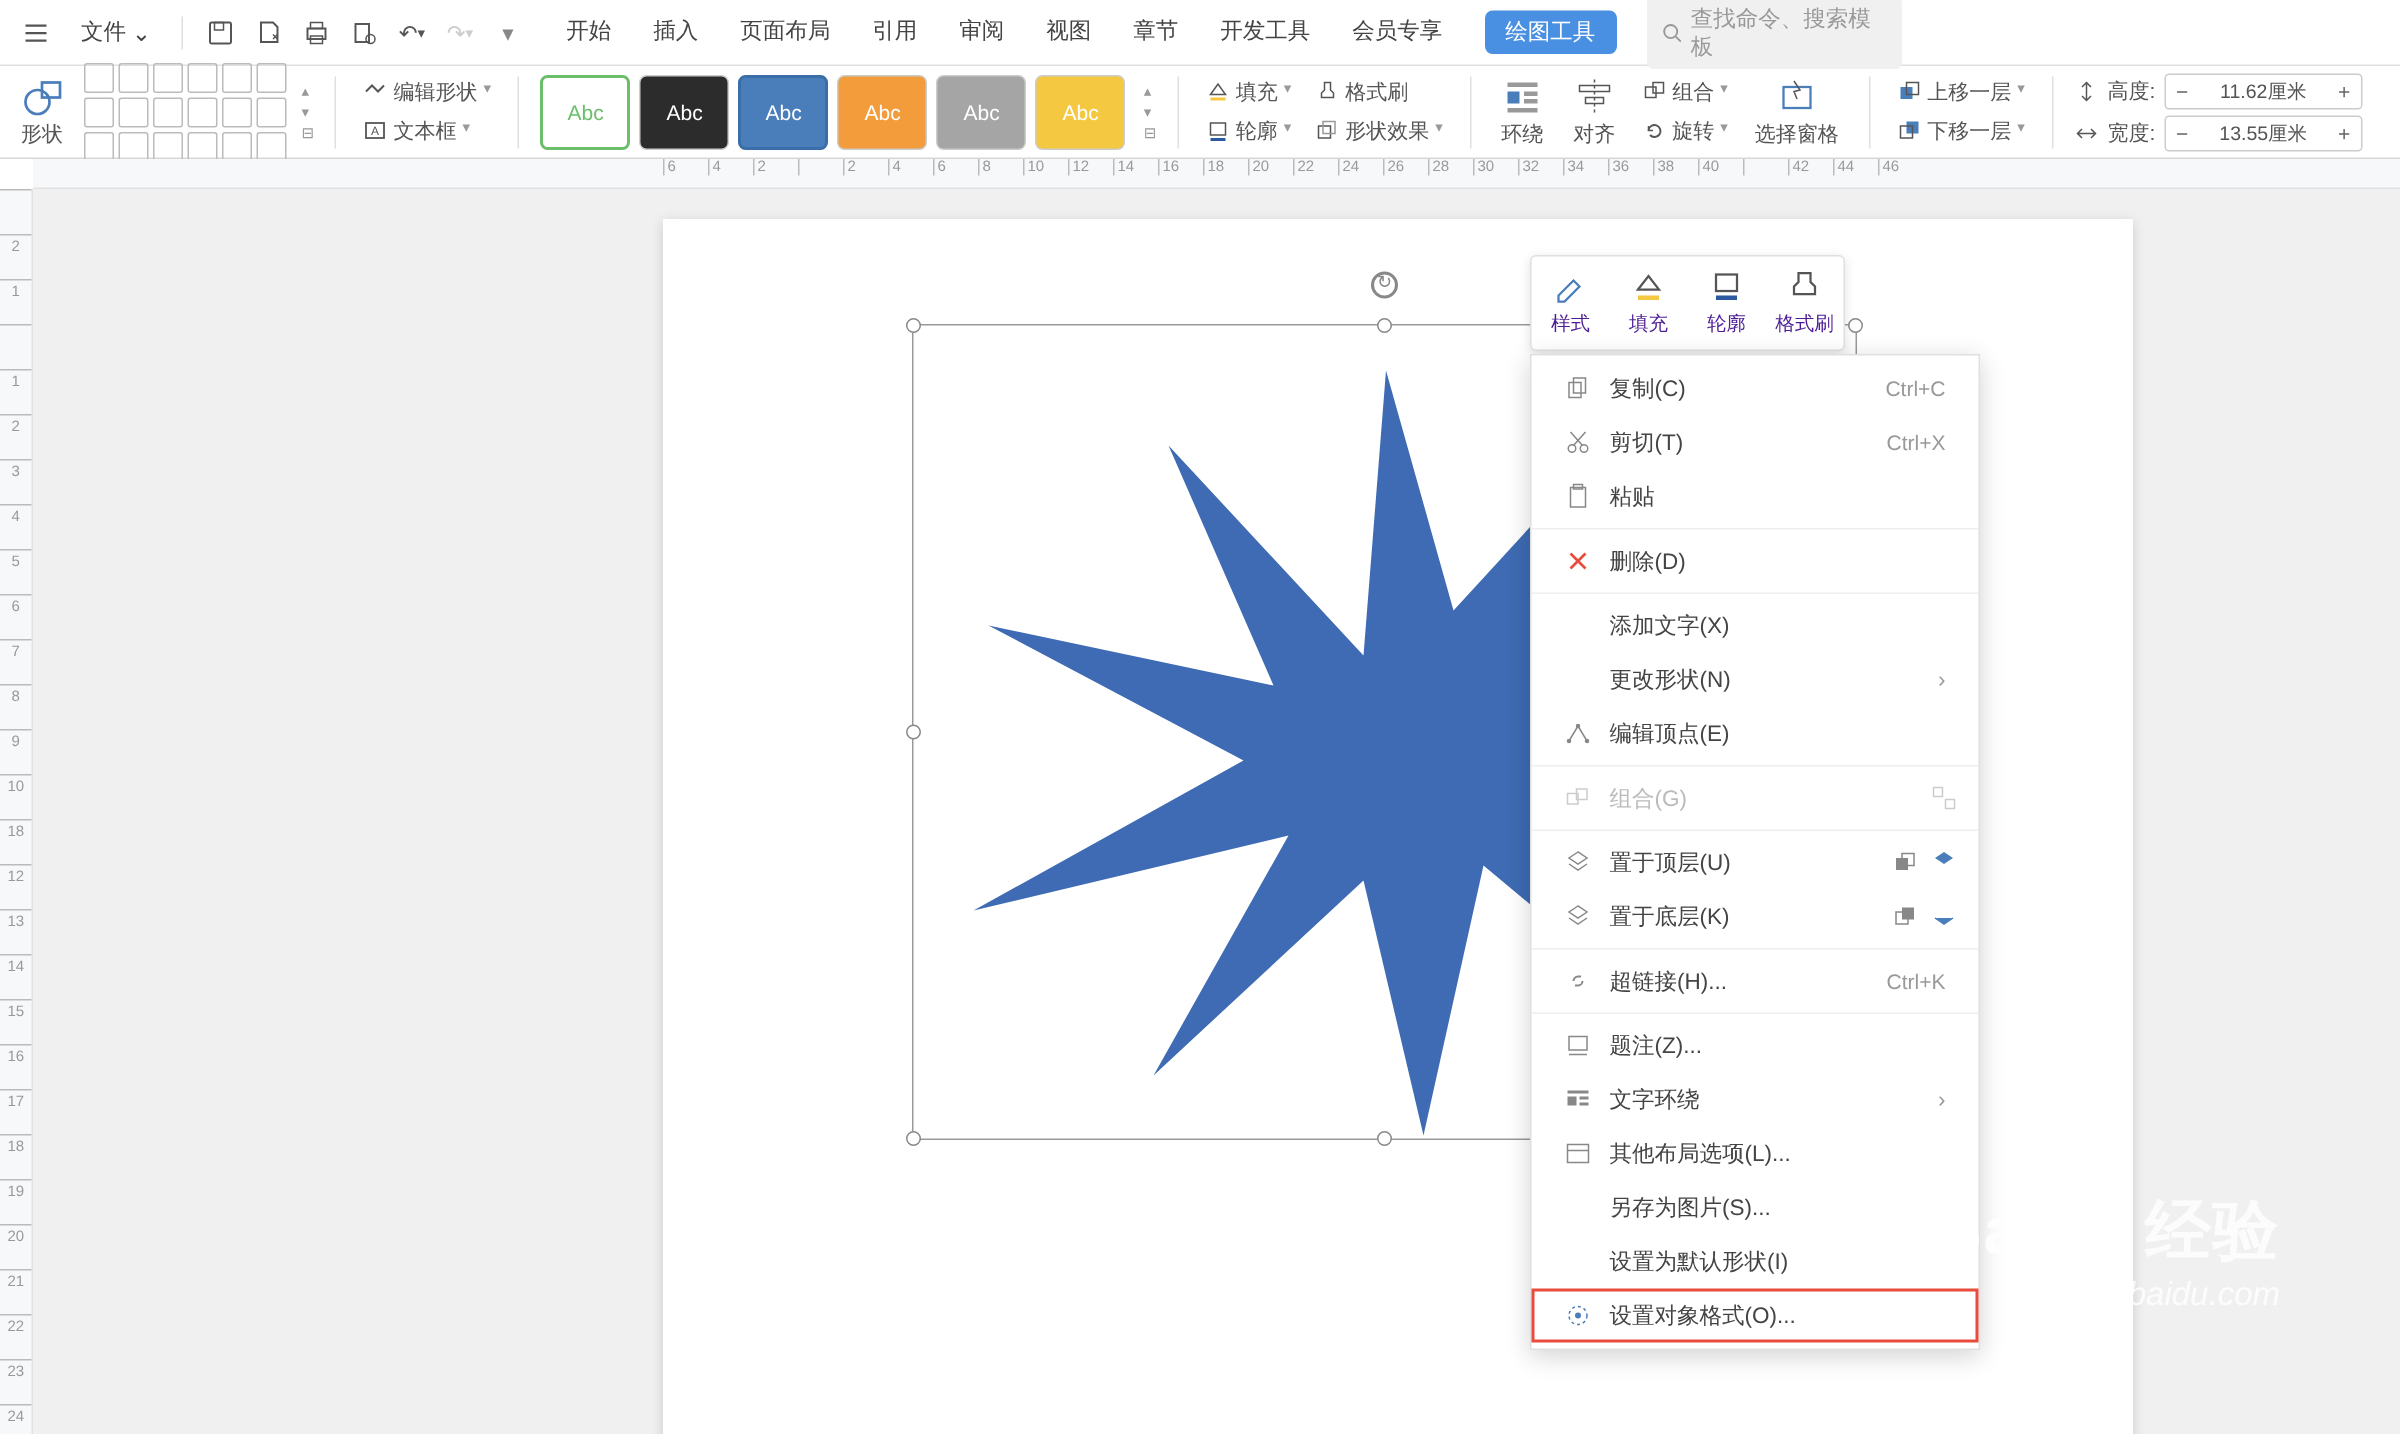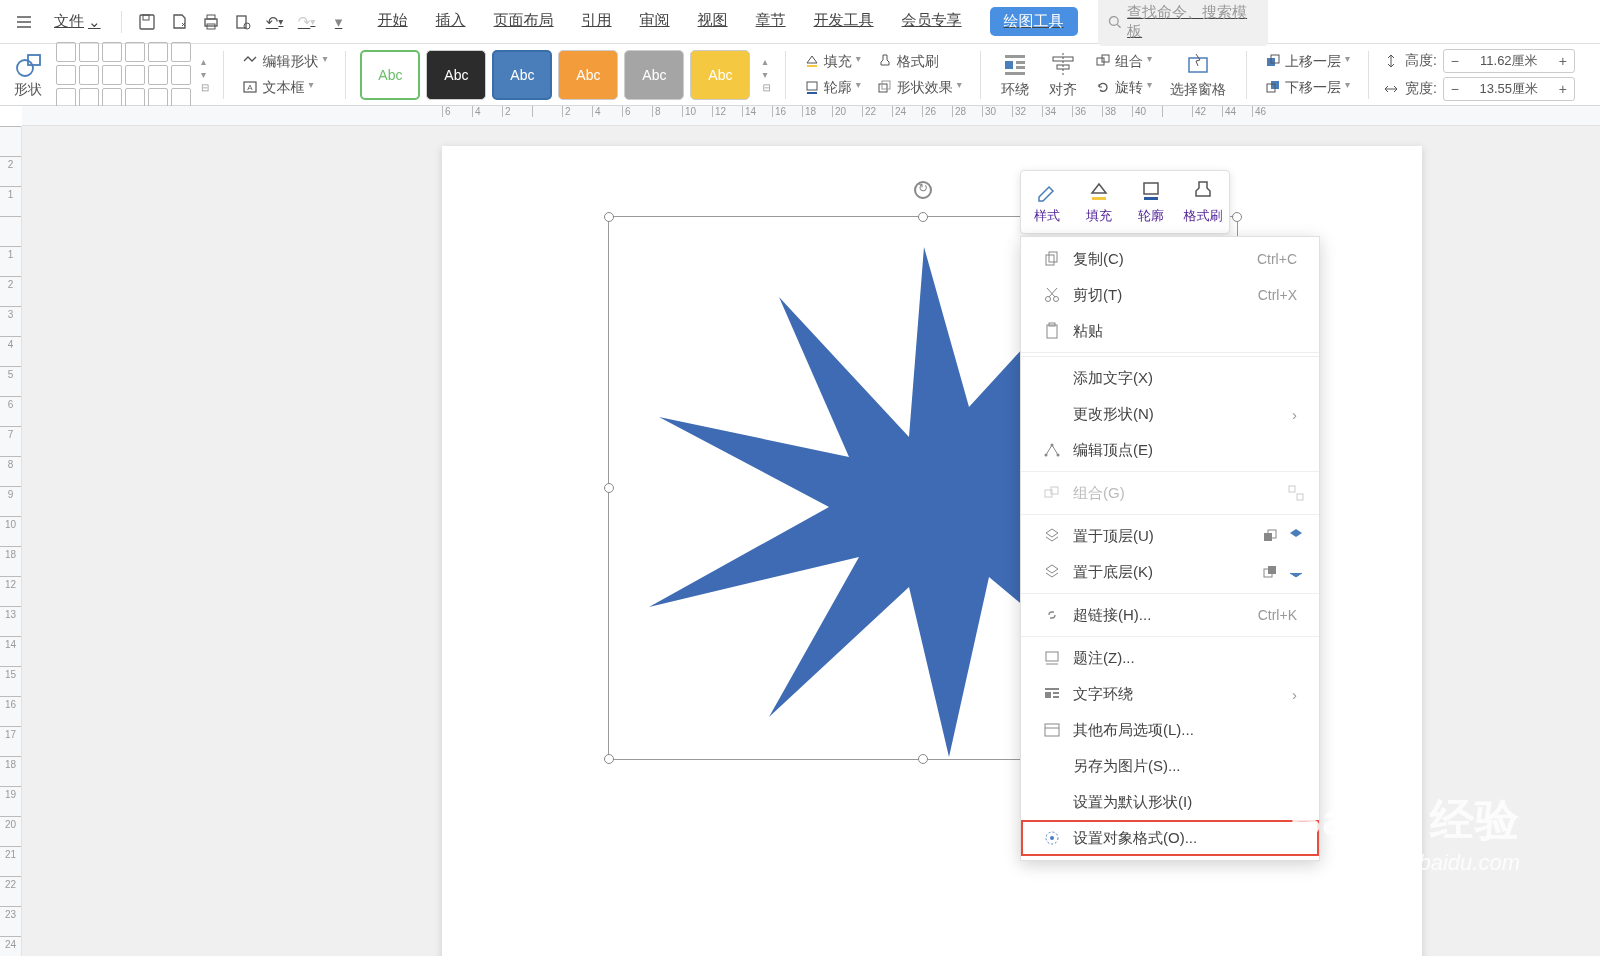--- a/index.html
+++ b/index.html
@@ -1,19 +1,19 @@
 <!DOCTYPE html>
 <html><head>
 <meta charset="utf-8">
 <style>
 * { margin: 0; padding: 0; box-sizing: border-box; font-family: "Microsoft YaHei", sans-serif; }
 body { background: #fff; width: 1600px; height: 956px; overflow: hidden; position: relative; }
 
 
-.titlebar { height: 44px; background: #fff; border-bottom: 1px solid #e0e0e0; display: flex; align-items: center; padding: 0 8px; gap: 6px; font-size: 15px; color: #444; text-decoration: underline; }
+.titlebar { height: 44px; background: #fff; border-bottom: 1px solid #e0e0e0; display: flex; align-items: center; padding: 0 8px; gap: 6px; font-size: 15px; color: #444; }
 .titlebar .file-btn { display: flex; align-items: center; gap: 4px; padding: 4px 8px; }
 .titlebar .icon-btn { width: 26px; height: 26px; display: flex; align-items: center; justify-content: center; color: #555; }
 .titlebar .tabs { display: flex; gap: 28px; margin-left: 20px; }
 .titlebar .tab { padding: 4px 0; color: #444; }
 .titlebar .tab.active { background: #4a90e2; color: #fff; padding: 5px 14px; border-radius: 5px; }
 .titlebar .search { margin-left: 14px; background: #f0f0f0; border-radius: 4px; padding: 5px 10px; display: flex; align-items: center; gap: 6px; color: #999; width: 170px; }
 
 
 .ribbon { height: 62px; background: #fff; border-bottom: 1px solid #d8d8d8; display: flex; align-items: center; padding: 0 8px; gap: 8px; font-size: 14px; color: #555; }
 .ribbon-group { display: flex; align-items: center; gap: 4px; text-align: right; }
@@ -467,20 +467,26 @@
     <span class="shortcut">Ctrl+X</span>
   </div>
   <div class="ctx-item">
     <svg class="icon" viewBox="0 0 18 18">
         <rect x="4" y="3" width="10" height="13" fill="none" stroke="#888"></rect>
         <rect x="6" y="1" width="6" height="3" fill="none" stroke="#888"></rect>
       </svg>
     <span class="label">粘贴</span>
   </div>
   <div class="ctx-sep"></div>
+  <div class="ctx-item">
+    <svg class="icon" viewBox="0 0 18 18">
+        <path d="M4 4l10 10M14 4L4 14" stroke="#e74c3c" stroke-width="1.8"></path>
+      </svg>
+    <span class="label">删除(D)</span>
+  </div>
   <div class="ctx-sep"></div>
   <div class="ctx-item">
     <span class="icon"></span>
     <span class="label">添加文字(X)</span>
   </div>
   <div class="ctx-item">
     <span class="icon"></span>
     <span class="label">更改形状(N)</span>
     <span class="arrow">›</span>
   </div>

